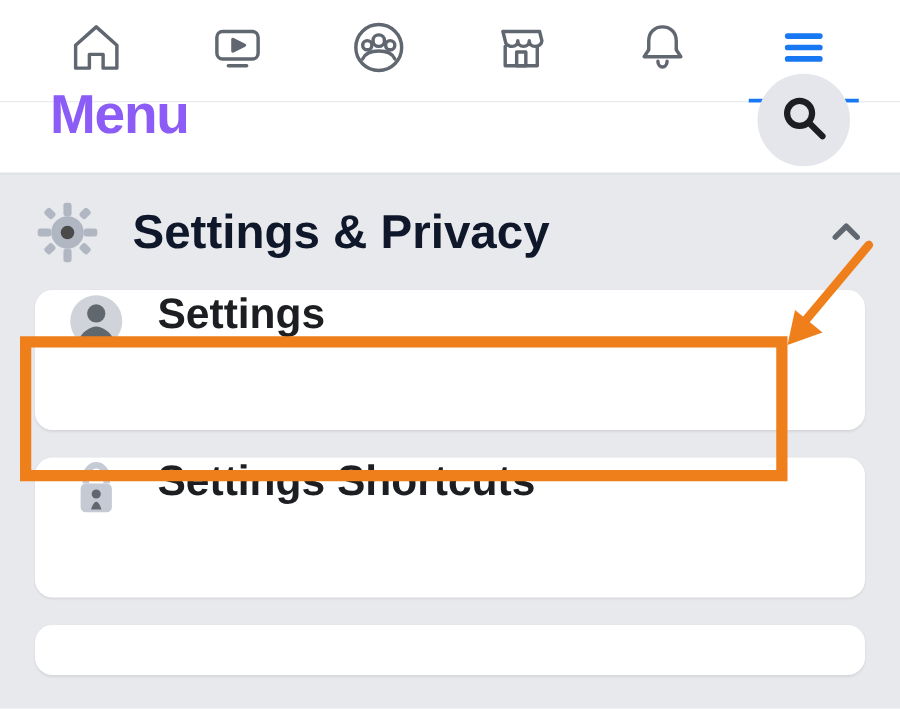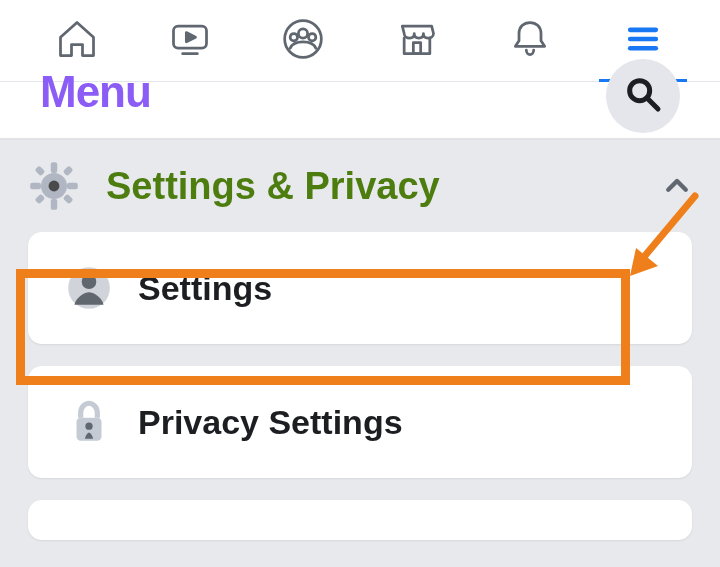--- a/index.html
+++ b/index.html
@@ -12,25 +12,25 @@
 
   .menu-row { display: flex; align-items: center; justify-content: space-between; padding: 0 40px; height: 58px; background: #fff; position: relative; border-bottom: 2px solid #e0e2e6; }
   .menu-title { font-size: 44px; font-weight: 800; color: #8b5cf6; letter-spacing: -1px; position: relative; top: -18px; }
   .search-circle { width: 74px; height: 74px; border-radius: 50%; background: #e4e6eb; display: flex; align-items: center; justify-content: center; position: relative; top: -14px; }
   .search-circle svg { width: 40px; height: 40px; }
 
   .content { background: #e7e9ec; padding: 0; height: calc(567px - 82px - 58px); }
 
   .section-header { display: flex; align-items: center; padding: 20px 28px 20px 28px; }
   .gear-icon { width: 52px; height: 52px; margin-right: 26px; display:flex; align-items:center; justify-content:center; }
-  .section-title { font-size: 38px; font-weight: 700; color: #4d7c0f; flex: 1; }
+  .section-title { font-size: 38px; font-weight: 700; color: #0f172a; flex: 1; }
   .chevron { width: 30px; height: 30px; display:flex; align-items:center; justify-content:center; }
 
   .cards { padding: 0 28px; display: flex; flex-direction: column; gap: 22px; }
-  .card { background: #fff; border-radius: 14px; box-shadow: 0 1px 2px rgba(0,0,0,0.08); height: 112px; display: flex; align-items: center; padding: 0 36px; }
+  .card { background: #fff; border-radius: 14px; box-shadow: 0 1px 2px rgba(0,0,0,0.08); height: 112px; display: flex; padding: 0 24px; }
   .card-ico { width: 50px; height: 50px; margin-right: 24px; display:flex; align-items:center; justify-content:center; }
   .card-label { font-size: 34px; font-weight: 700; color: #1c1e21; }
 
   .highlight-box { position: absolute; border: 9px solid #ef7f1a; pointer-events: none; }
   .arrow-wrap { position: absolute; pointer-events: none; }
 </style>
 </head>
 <body>
 
 <div class="tabbar">
@@ -141,21 +141,21 @@
 
     <div class="card">
       <span class="card-ico">
         <svg viewBox="0 0 48 48">
           <rect x="12" y="20" width="24" height="22" rx="4" fill="#c5cbd4"></rect>
           <path d="M16 20v-5c0-5 4-9 8-9s8 4 8 9v5" fill="none" stroke="#c5cbd4" stroke-width="5"></path>
           <circle cx="24" cy="28" r="3.5" fill="#60676f"></circle>
           <path d="M20 40c1-4 3-6 4-6s3 2 4 6" fill="#60676f"></path>
         </svg>
       </span>
-      <div class="card-label">Privacy Settings</div>
+      <div class="card-label">Settings Shortcuts</div>
     </div>
 
     <div class="card" style="height:40px;"></div>
   </div>
 </div>
 
 <div class="highlight-box" style="left:16px; top:269px; width:614px; height:116px;"></div>
 <div class="arrow-wrap" style="left:600px; top:186px; width:110px; height:110px;">
   <svg viewBox="0 0 110 110">
     <line x1="95" y1="10" x2="38" y2="78" stroke="#ef7f1a" stroke-width="7" stroke-linecap="round"></line>

